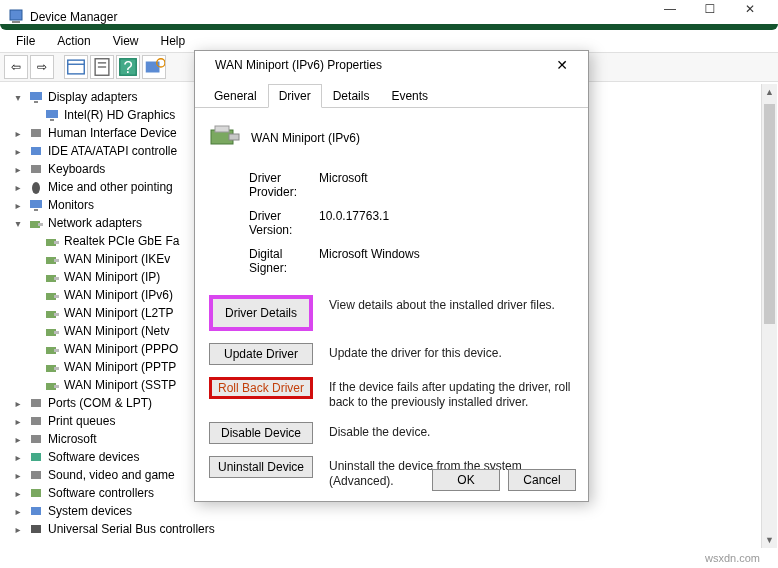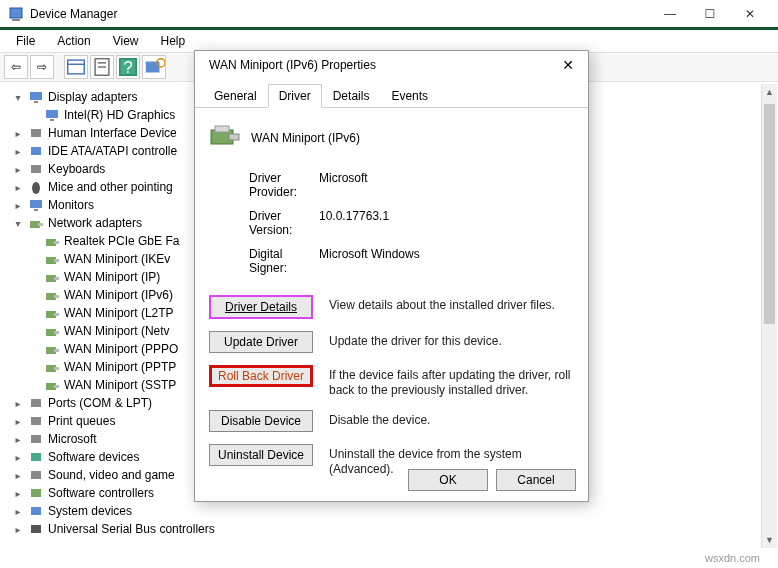--- a/index.html
+++ b/index.html
@@ -1,49 +1,49 @@
 <!DOCTYPE html>
 <html><head>
 <meta charset="utf-8">
 <style>
   * { box-sizing: border-box; font-family: "Segoe UI", Tahoma, sans-serif; font-size: 12px; }
   body { margin: 0; background: #fff; width: 778px; height: 568px; overflow: hidden; position: relative; }
-  .titlebar { height: 30px; display: flex; align-items: center; padding: 0 8px; border-bottom: 3px solid #14532d; }
+  .titlebar { height: 30px; display: flex; align-items: flex-end; padding: 0 8px; border-bottom: 6px solid #14532d; border-radius: 6px; }
   .titlebar .app-icon { width: 16px; height: 16px; margin-right: 6px; }
   .titlebar .title { flex: 1; }
   .titlebar .winbtn { width: 40px; height: 30px; display: flex; align-items: center; justify-content: center; color: #333; }
   .menubar { height: 22px; display: flex; align-items: center; padding: 0 6px; gap: 2px; }
   .menubar span { padding: 2px 10px; }
   .toolbar { height: 30px; border-top: 1px solid #e0e0e0; border-bottom: 1px solid #e0e0e0; display: flex; align-items: center; padding: 0 4px; gap: 2px; background: #f7f7f7; }
   .tbtn { width: 24px; height: 24px; border: 1px solid #ccc; background: #fff; display: flex; align-items: center; justify-content: center; }
   .tree { padding: 6px 4px; height: 480px; overflow: hidden; }
   .node { display: flex; align-items: center; height: 18px; white-space: nowrap; }
   .exp { width: 12px; text-align: center; color: #666; font-size: 10px; cursor: pointer; }
   .ico { width: 16px; height: 14px; margin: 0 4px; display: inline-flex; align-items: center; justify-content: center; }
   .lvl1 { padding-left: 8px; }
   .lvl2 { padding-left: 24px; }
   
   .dialog { position: absolute; left: 194px; top: 50px; width: 395px; height: 452px; background: #fff; border: 1px solid #999; box-shadow: 3px 3px 14px rgba(0,0,0,0.25); }
-  .dlg-title { height: 28px; display: flex; align-items: center; padding: 0 14px; }
+  .dlg-title { height: 28px; display: flex; align-items: center; padding: 0 20px; }
   .dlg-title span:first-child { flex: 1; }
   .tabs { display: flex; padding: 0 8px; margin-top: 4px; border-bottom: 1px solid #ccc; }
   .tab { padding: 4px 10px; border: 1px solid transparent; position: relative; top: 1px; }
   .tab.active { border: 1px solid #ccc; border-bottom: 1px solid #fff; background: #fff; }
   .dlg-body { padding: 14px 14px 0 14px; }
   .head-row { display: flex; align-items: center; gap: 10px; margin-bottom: 18px; }
   .prop-row { display: flex; margin-bottom: 10px; }
   .prop-label { width: 110px; padding-left: 40px; }
   .btn-row { display: flex; align-items: flex-start; margin-bottom: 12px; gap: 16px; }
   .wbtn { width: 104px; height: 22px; border: 1px solid #888; background: #e9e9e9; display: flex; align-items: center; justify-content: center; cursor: pointer; }
   .wbtn.disabled { color: #c2410c; }
-  .wbtn.primary { border: 2px solid #d946ef; height: 24px; text-decoration: underline; }
+  .wbtn.primary { border: 4px solid #d946ef; height: 36px; }
   .wbtn.highlight { border: 3px solid #d10d0d; }
   .desc { flex: 1; color: #222; line-height: 1.25; padding-top: 3px; }
   .dlg-footer { position: absolute; bottom: 10px; right: 12px; display: flex; gap: 8px; }
-  .fbtn { width: 80px; height: 22px; border: 1px solid #888; background: #e9e9e9; display: flex; align-items: center; justify-content: center; }
+  .fbtn { width: 68px; height: 22px; border: 1px solid #888; background: #e9e9e9; display: flex; align-items: center; justify-content: center; }
   .watermark { position: absolute; right: 18px; bottom: 4px; font-size: 11px; color: #999; }
   .scrollbar { position:absolute; right:1px; top:84px; bottom:20px; width:16px; background:#f0f0f0; border-left:1px solid #ddd;}
   .scrollbar .arrow{height:16px;display:flex;align-items:center;justify-content:center;color:#666;font-size:9px;}
   .scrollbar .thumb{position:absolute;left:2px;right:2px;top:20px;height:220px;background:#c8c8c8;}
 </style>
 </head>
 <body>
 
 <div class="titlebar">
   <span class="app-icon">

